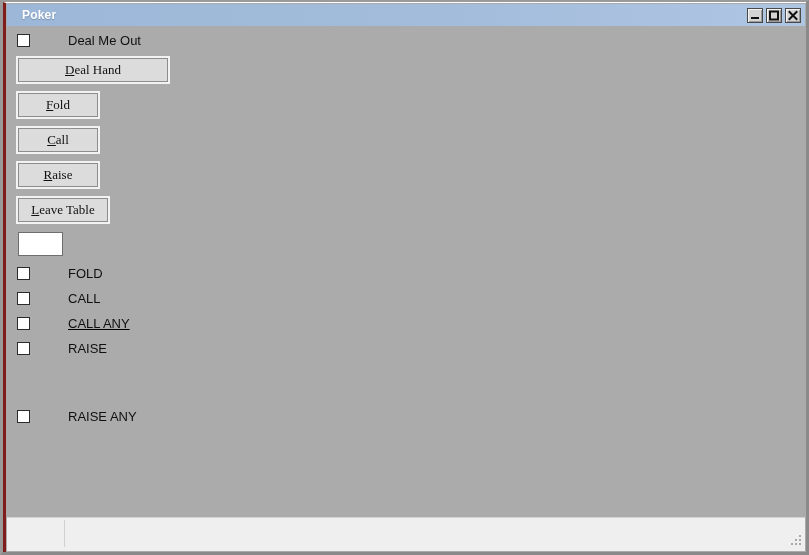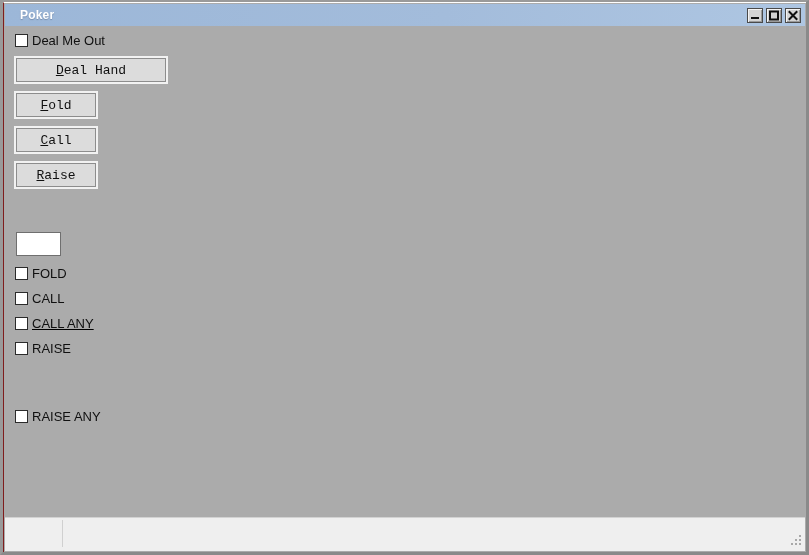--- a/index.html
+++ b/index.html
@@ -24,21 +24,21 @@
     box-sizing: border-box;
     background: #ababab;
     border-left: 3px solid #9a9a9a;
     border-top: 2px solid #9a9a9a;
     border-right: 3px solid #8a8a8a;
     border-bottom: 3px solid #8a8a8a;
   }
   .window-inner {
     position: absolute;
     left: 0; top: 0; right: 0; bottom: 0;
-    border-left: 1px solid #7f1d1d;
+    border-left: 3px solid #7f1d1d;
     border-top: 1px solid #ffffff;
     box-sizing: border-box;
     background: #ababab;
   }
 
   
   .titlebar {
     position: absolute;
     left: 1px;
     top: 1px;
@@ -88,20 +88,21 @@
     box-sizing: border-box;
     overflow: hidden;
   }
 
   
   .cb-row {
     position: absolute;
     display: flex;
     align-items: center;
     white-space: nowrap;
+    gap: 34px;
   }
   .cb-box {
     width: 13px;
     height: 13px;
     background: #ffffff;
     border: 1px solid #2b2b2b;
     box-sizing: border-box;
     flex: none;
     cursor: default;
   }
@@ -118,21 +119,21 @@
     background: #dcdcdc;
     border: 1px solid #8d8d8d;
     box-shadow: 0 0 0 2px #f2f2f2;
     box-sizing: border-box;
     display: flex;
     align-items: center;
     justify-content: center;
     font-size: 13px;
     color: #101010;
     cursor: default;
-    font-family: Liberation Mono, monospace;
+    font-family: Liberation Serif, serif;
   }
   .btn .acc { text-decoration: underline; }
 
   
   .txtfield {
     position: absolute;
     background: #ffffff;
     border: 1px solid #6f6f6f;
     box-sizing: border-box;
     font-size: 13px;
@@ -236,20 +237,23 @@
       </div>
 
       <div class="btn" style="left:11px; top:102px; width:80px; height:24px;">
         <span><span class="acc">C</span>all</span>
       </div>
 
       <div class="btn" style="left:11px; top:137px; width:80px; height:24px;">
         <span><span class="acc">R</span>aise</span>
       </div>
 
+      <div class="btn" style="left:11px; top:172px; width:90px; height:24px;">
+        <span><span class="acc">L</span>eave Table</span>
+      </div>
 
       <input class="txtfield" style="left: 11px; top: 206px; width: 45px; height: 24px;" type="text" value="">
 
       <div class="cb-row" style="left:10px; top:241px;">
         <span class="cb-box"></span>
         <span class="cb-label">FOLD</span>
       </div>
 
       <div class="cb-row" style="left:10px; top:266px;">
         <span class="cb-box"></span>

